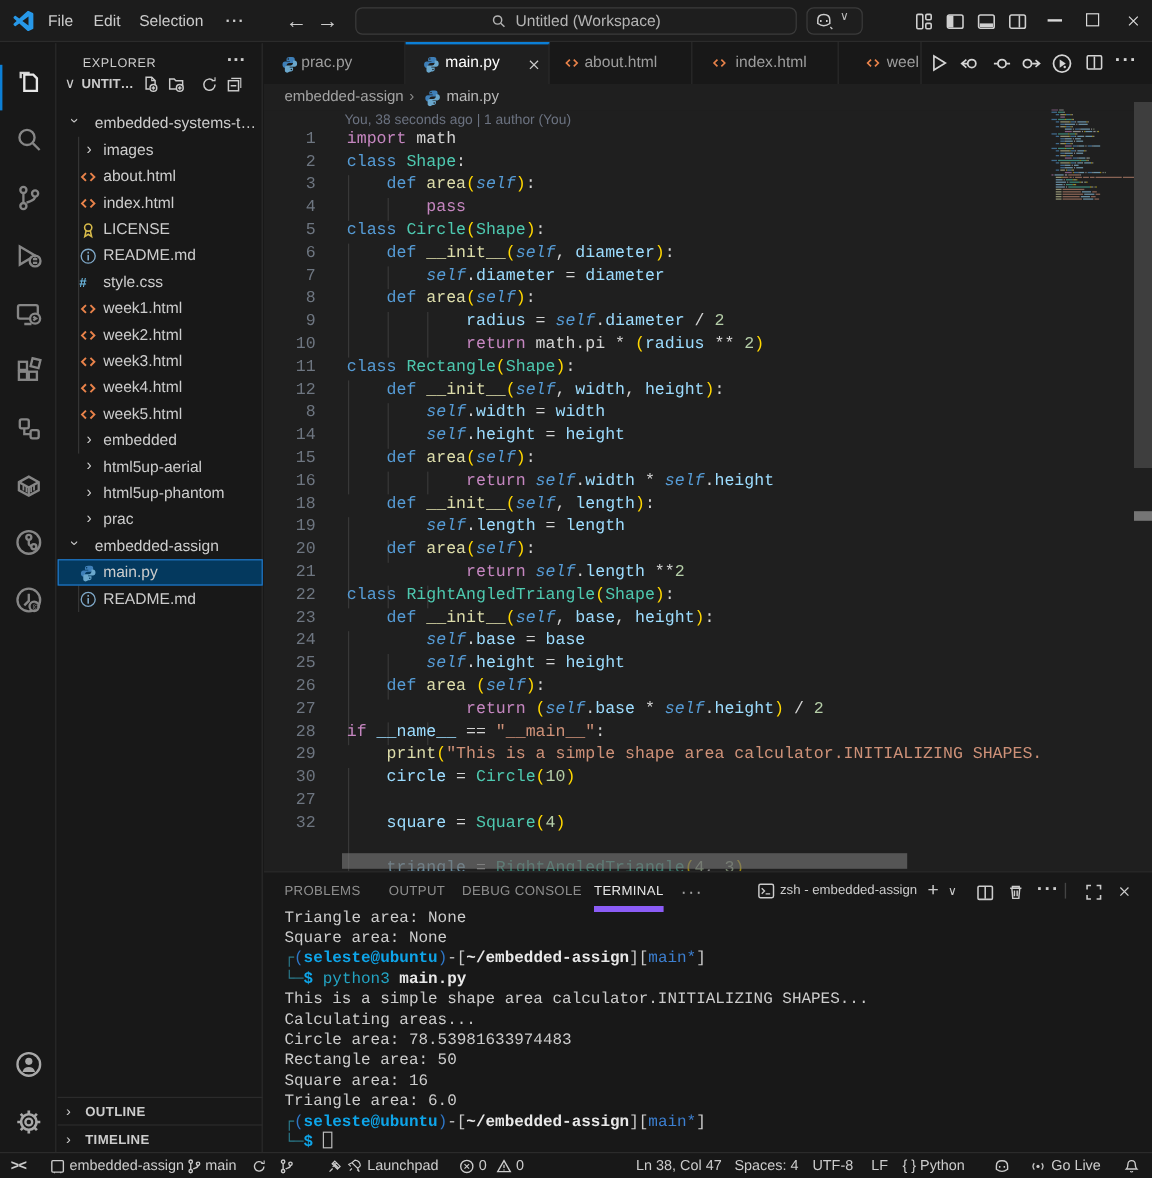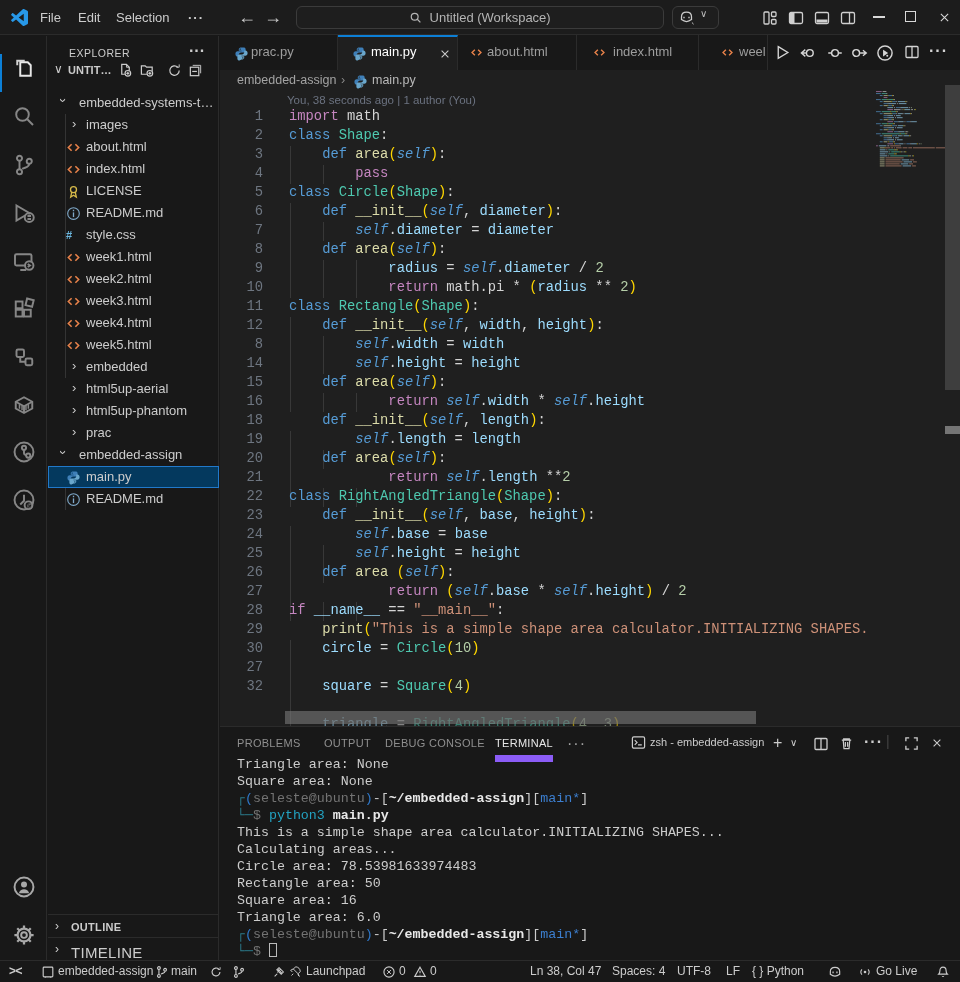--- a/index.html
+++ b/index.html
@@ -43,24 +43,24 @@
 .n{color:#B5CEA8}.s{color:#CE9178}.w{color:#D4D4D4}.g{color:#FFD700}
 .se{color:#569CD6;font-style:italic}
 .ig{position:absolute;width:1px;background:#383838}
 #minimap{position:absolute;left:876px;top:91px;width:70px;height:78px;overflow:hidden}
 #vscroll{position:absolute;left:945px;top:85px;width:15px;height:305px;background:#3e3e3e}
 #vmark{position:absolute;left:945px;top:426px;width:15px;height:8px;background:#757575}
 #hscroll{position:absolute;left:285px;top:711px;width:471px;height:13px;background:rgba(121,121,121,0.6)}
 
 #panel{position:absolute;left:220px;top:726px;width:740px;height:234px;background:#181818;border-top:1px solid #2b2b2b}
 .ptab{position:absolute;top:10px;font-size:11px;color:#8f8f8f;letter-spacing:.3px}
-.ptab.active{color:#e7e7e7;border-bottom:7px solid #8b5cf6;padding-bottom:6px}
+.ptab.active{color:#e7e7e7;border-bottom:5px solid #8b5cf6;padding-bottom:6px}
 #term{position:absolute;left:237px;top:756px;width:720px;height:204px;font-family:"Liberation Mono",monospace;font-size:13.3px}
 .tl{height:17px;line-height:17px;white-space:pre}
-.tw{color:#cccccc}.tf{color:#2b7b8c}.tu{color:#737373;font-weight:normal}.tp{color:#e8e8e8;font-weight:bold}
+.tw{color:#cccccc}.tf{color:#2b7b8c}.tu{color:#0ea5e9;font-weight:bold}.tp{color:#e8e8e8;font-weight:bold}
 .tm{color:#3c7fd0}.tc{color:#23a3c2}.tb{color:#2e77c8}
 .cur{display:inline-block;width:8px;height:14px;border:1px solid #bbbbbb;vertical-align:-2px}
 
 #statusbar{position:absolute;left:0;top:960px;width:960px;height:22px;background:#181818;border-top:1px solid #2b2b2b;font-size:12px;color:#cccccc}
 .sit{position:absolute;top:3px;white-space:nowrap}
 </style></head>
 <body>
 <div id="root">
 <div id="titlebar">
       <div class="abs" style="left:11px;top:9px">
@@ -245,21 +245,21 @@
           <path d="M4.5 9h5"></path>
         </svg>
       </div>
 <div class="tguide" style="top:78px;height:264px"></div>
 <div class="tguide" style="top:430px;height:44px"></div>
 <div class="abs" style="left:0;top:878px;width:171px;border-top:1px solid #2b2b2b"></div>
 <div class="abs" style="left:7px;top:883px;color:#ccc;font-size:12px">›</div>
 <div class="abs" style="left:23px;top:885px;font-size:11px;font-weight:bold;color:#cccccc;letter-spacing:.3px">OUTLINE</div>
 <div class="abs" style="left:0;top:901px;width:171px;border-top:1px solid #2b2b2b"></div>
 <div class="abs" style="left:7px;top:906px;color:#ccc;font-size:12px">›</div>
-<div class="abs" style="left:23px;top:908px;font-size:15px;font-weight:normal;color:#cccccc;letter-spacing:.3px">TIMELINE</div>
+<div class="abs" style="left:23px;top:908px;font-size:11px;font-weight:bold;color:#cccccc;letter-spacing:.3px">TIMELINE</div>
     </div>
 <div class="trow" style="top:92px">
       <span class="chev chevd" style="left:13px">›</span>
       <span class="tlab" style="left:31px">embedded-systems-t…</span>
     </div>
 <div class="trow" style="top:114px">
       <span class="chev" style="left:24px">›</span>
       <span class="tlab" style="left:38px">images</span>
     </div>
 <div class="trow" style="top:136px">

